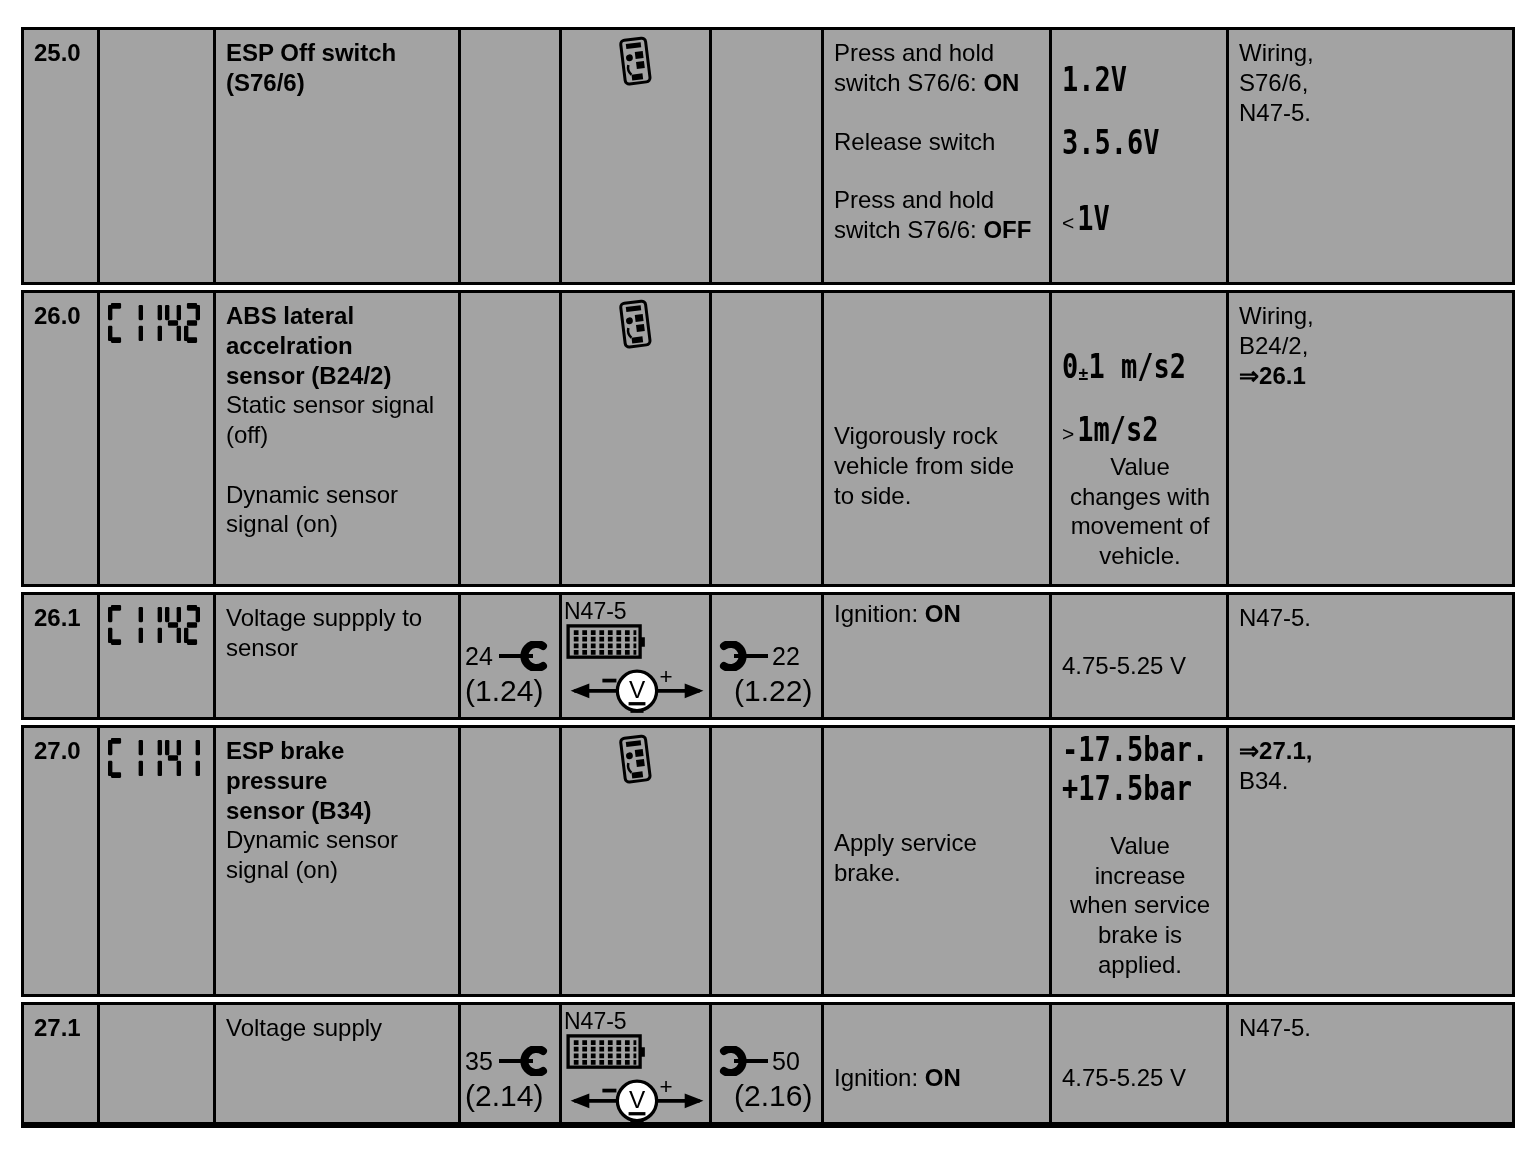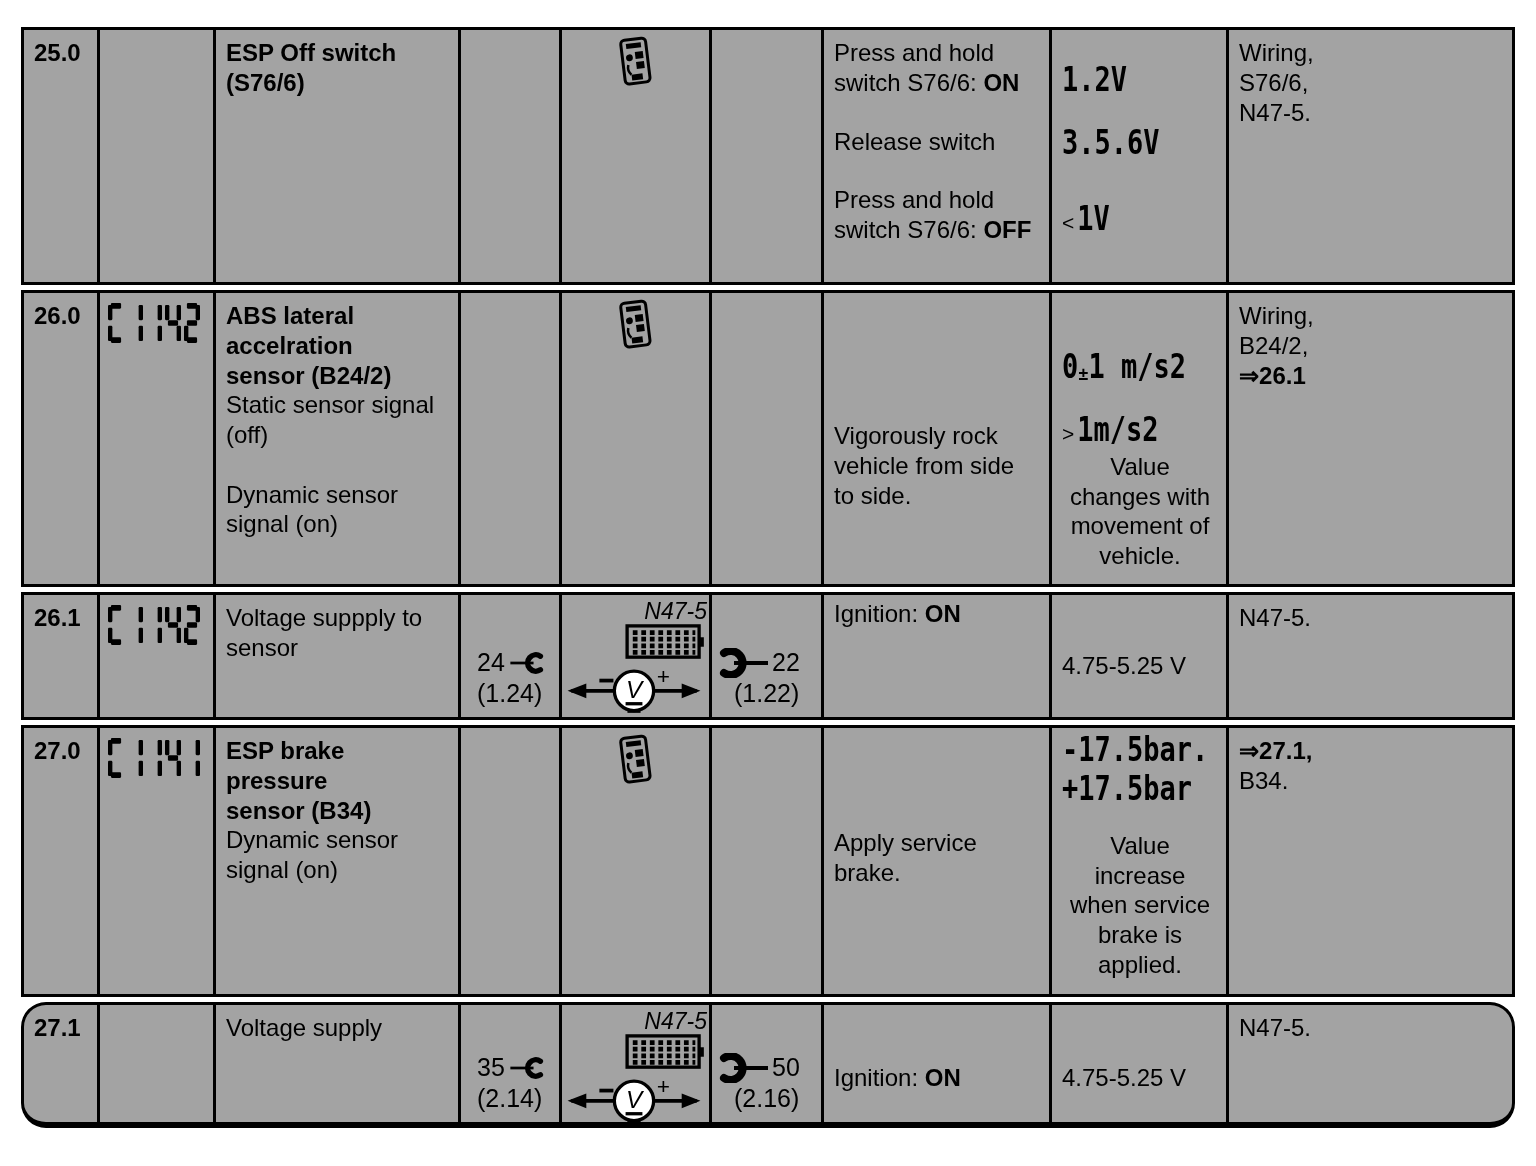--- a/index.html
+++ b/index.html
@@ -1,27 +1,27 @@
 <!DOCTYPE html>
 <html><head>
 <meta charset="utf-8">
 <style>
   html,body{margin:0;padding:0;background:#fff;color:#000;}
   body{width:1536px;height:1166px;overflow:hidden;
        font-family:"Liberation Sans",sans-serif;font-size:24px;line-height:1.24;}
   .page{width:1494px;margin:27px 0 0 21px;}
   .row{display:flex;border:3px solid #000;margin-bottom:5px;box-sizing:border-box;background:#a3a3a3;}
-  .row:last-child{border-bottom-width:6px;border-radius:25px;}
+  .row:last-child{border-bottom-width:6px;}
   .r1{height:258px}.r2{height:297px}.r3{height:128px}.r4{height:272px}.r5{height:126px}
   .cell{box-sizing:border-box;border-left:3px solid #000;padding:8px 8px 6px 10px;overflow:hidden;}
   .cell:first-child{border-left:none;}
   .c1{width:73px;flex:none;}
   .c2{width:116px;flex:none;padding-left:8px;padding-right:4px;}
   .c3{width:245px;flex:none;}
-  .c4{width:101px;flex:none;padding:6px 16px;}
+  .c4{width:101px;flex:none;padding:6px 4px;}
   .c5{width:150px;flex:none;padding:4px 2px;}
   .c6{width:112px;flex:none;padding:6px 4px;}
   .c7{width:228px;flex:none;}
   .c8{width:177px;flex:none;}
   .c9{flex:1;}
   .step{font-weight:bold;}
   .pre{white-space:pre-line;}
   .comp-bold{font-weight:bold;white-space:pre-line;}
   .cond p{margin:0 0 29px 0;white-space:pre-line;}
   .cond p:last-child{margin-bottom:0;}
@@ -42,27 +42,27 @@
   .cmp{font-size:21px;position:relative;top:3px;margin-right:3px;}
   .pm{font-size:17px;font-weight:bold;position:relative;top:5px;font-family:"DejaVu Sans Mono",monospace;}
   .gap30{margin-top:30px;}
   .gap40{margin-top:42px;}
   .padtop30{padding-top:32px;}
   .padtop4{padding-top:4px;}
   
   .pincell{display:flex;flex-direction:column;justify-content:flex-end;padding-bottom:8px;}
   .pinrow{display:flex;align-items:center;white-space:nowrap;}
   .pinrow .num{font-size:25px;}
-  .pinsub{font-size:25px;margin-top:0px;}
+  .pinsub{font-size:30px;margin-top:0px;}
   .pinsub.right{margin-left:18px;}
   .sockL{margin-right:-4px;margin-left:4px;}
   .sockR{margin-left:-4px;margin-right:2px;}
   
   .testercell{display:flex;justify-content:center;align-items:flex-start;padding-top:6px;}
-  .connstack{display:flex;flex-direction:column;align-items:flex-end;font-style:italic;}
+  .connstack{display:flex;flex-direction:column;align-items:flex-start;}
   .connlabel{font-size:23px;line-height:25px;}
 </style>
 </head>
 <body>
 
 <div class="page">
 
   <div class="row r1">
     <div class="cell c1">
       <span class="step">25.0</span>

